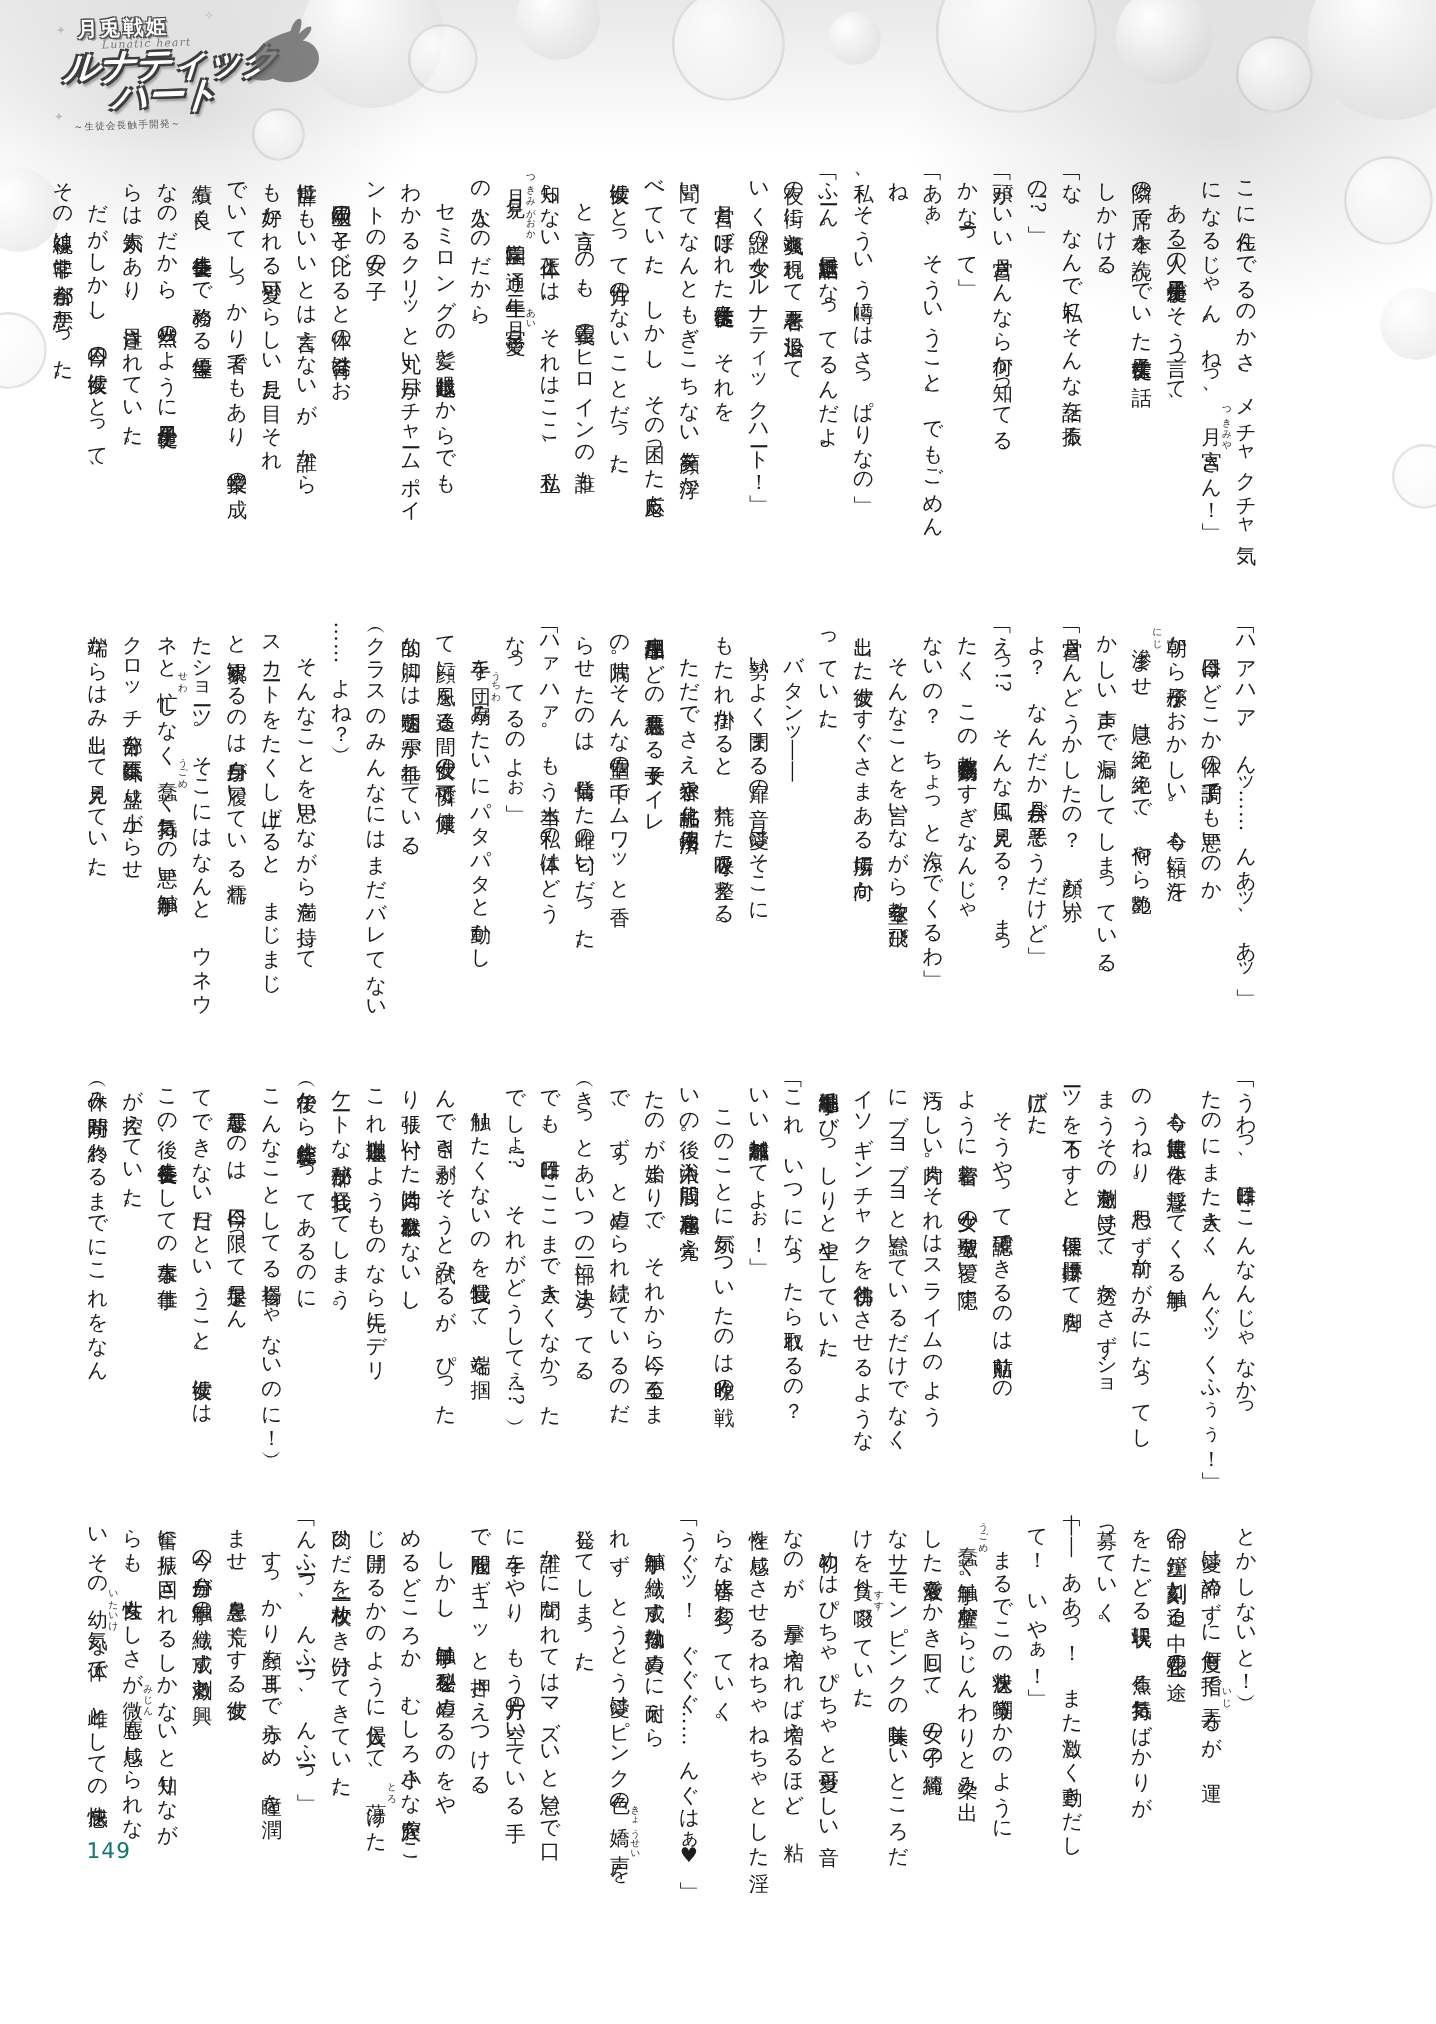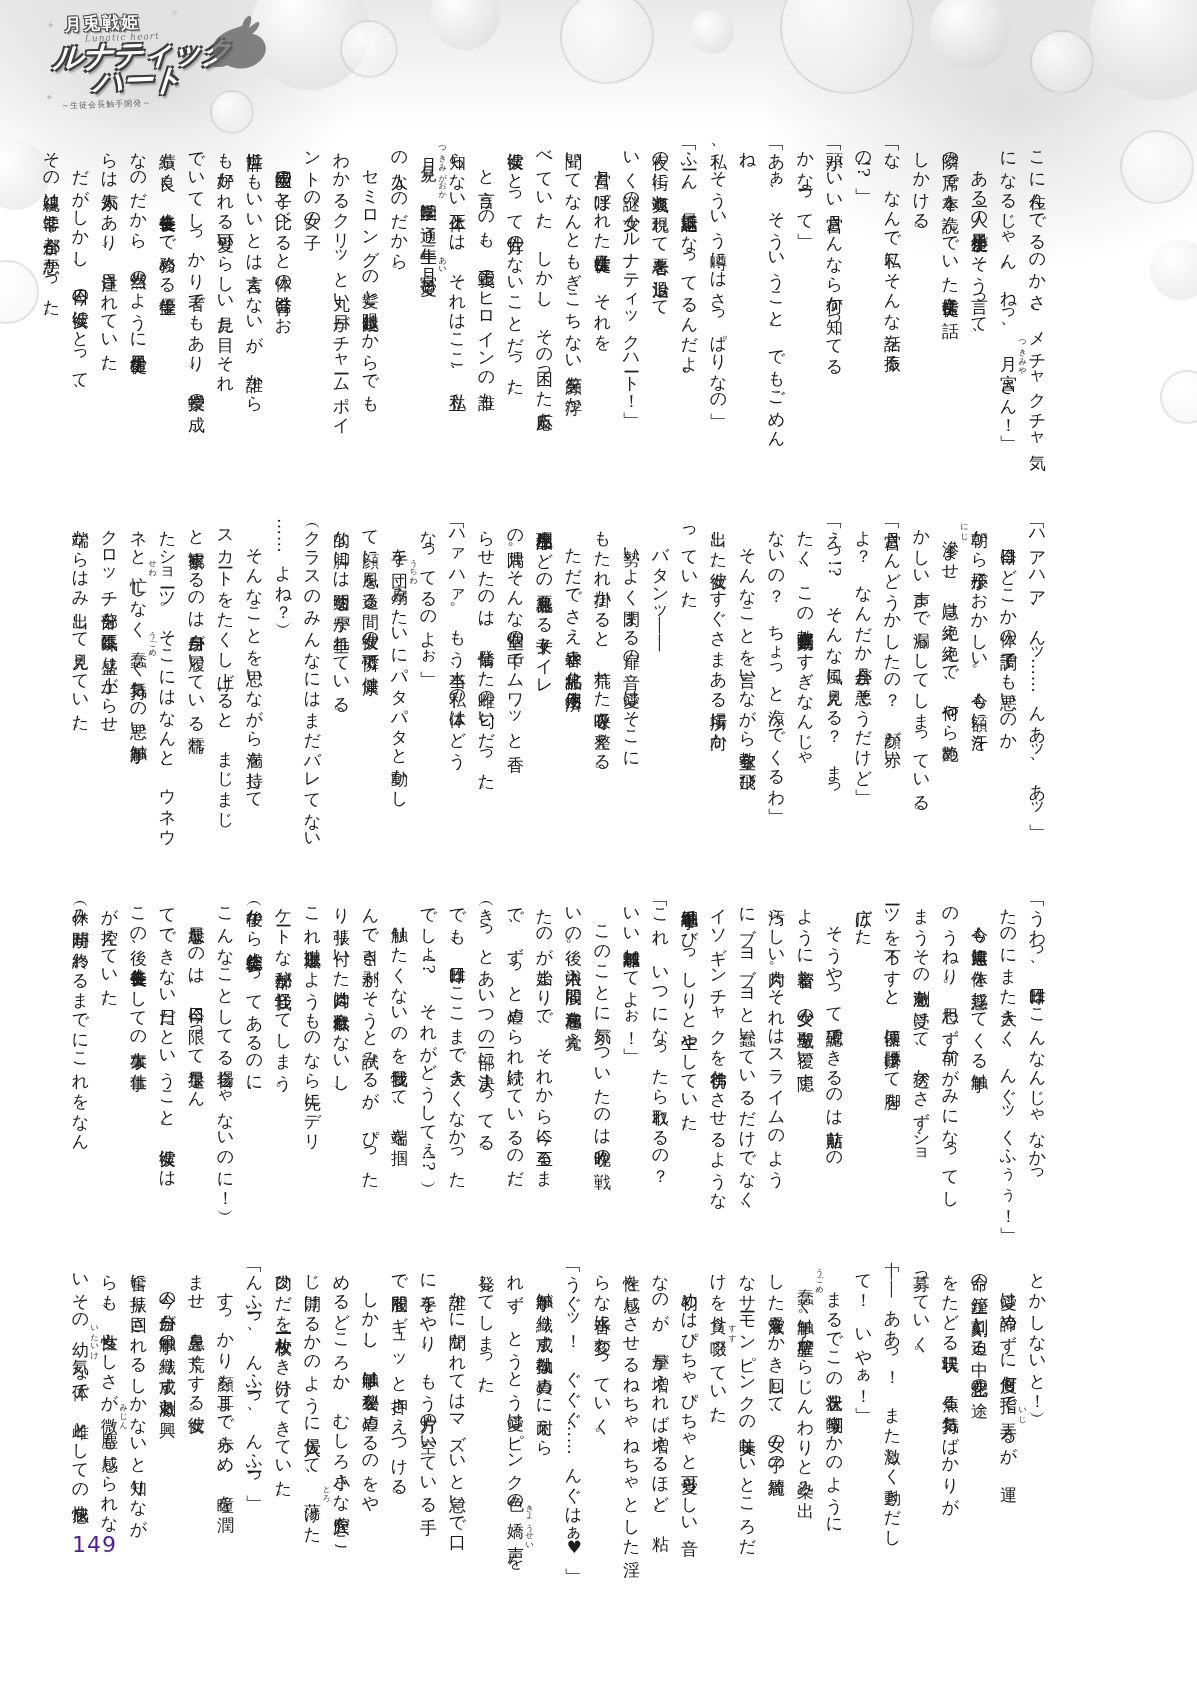--- a/index.html
+++ b/index.html
@@ -35,21 +35,21 @@
   .spark{position:absolute;color:#bdbdbd;font-size:10px;}
   
   .band{
     position:absolute;left:56px;width:996px;height:332px;
     writing-mode:vertical-rl;text-orientation:mixed;
     font-size:17px;line-height:29px;letter-spacing:.8px;
     color:#1d1d1d;
   }
   .band ruby rt{font-size:8px;letter-spacing:0;color:#2a2a2a;}
   .tcol{display:inline;}
-  .pagenum{position:absolute;left:72px;top:1532px;font-size:22px;letter-spacing:1px;color:#4c1d95;
+  .pagenum{position:absolute;left:72px;top:1532px;font-size:18px;letter-spacing:1px;color:#0f766e;
     font-family:"DejaVu Sans","Liberation Sans",sans-serif;}
 </style>
 </head>
 <body>
 
 <div class="page">
 
   <div class="wash-top"></div>
   <div class="wash-corner-l"></div>
   <div class="wash-corner-r"></div>

